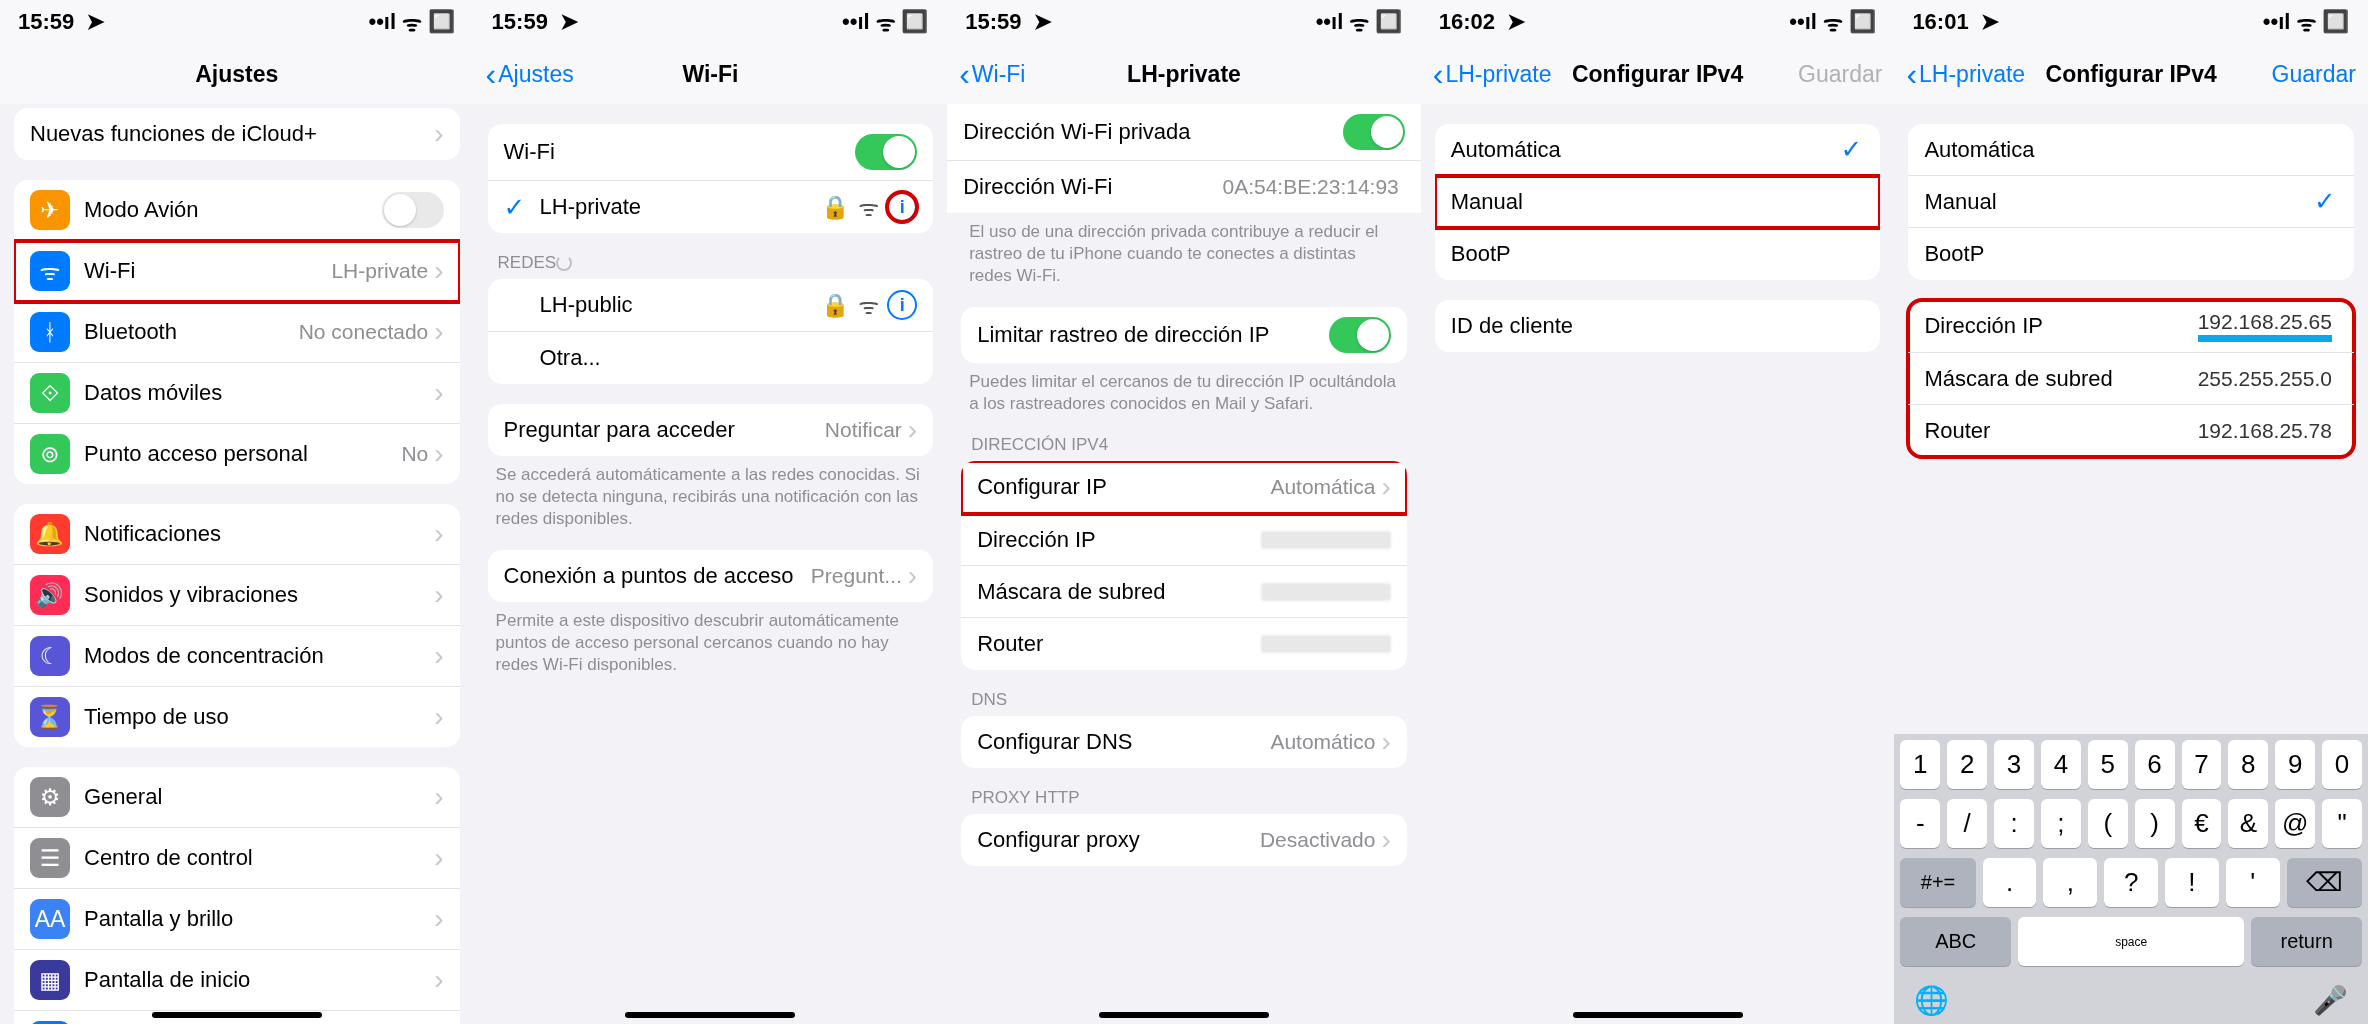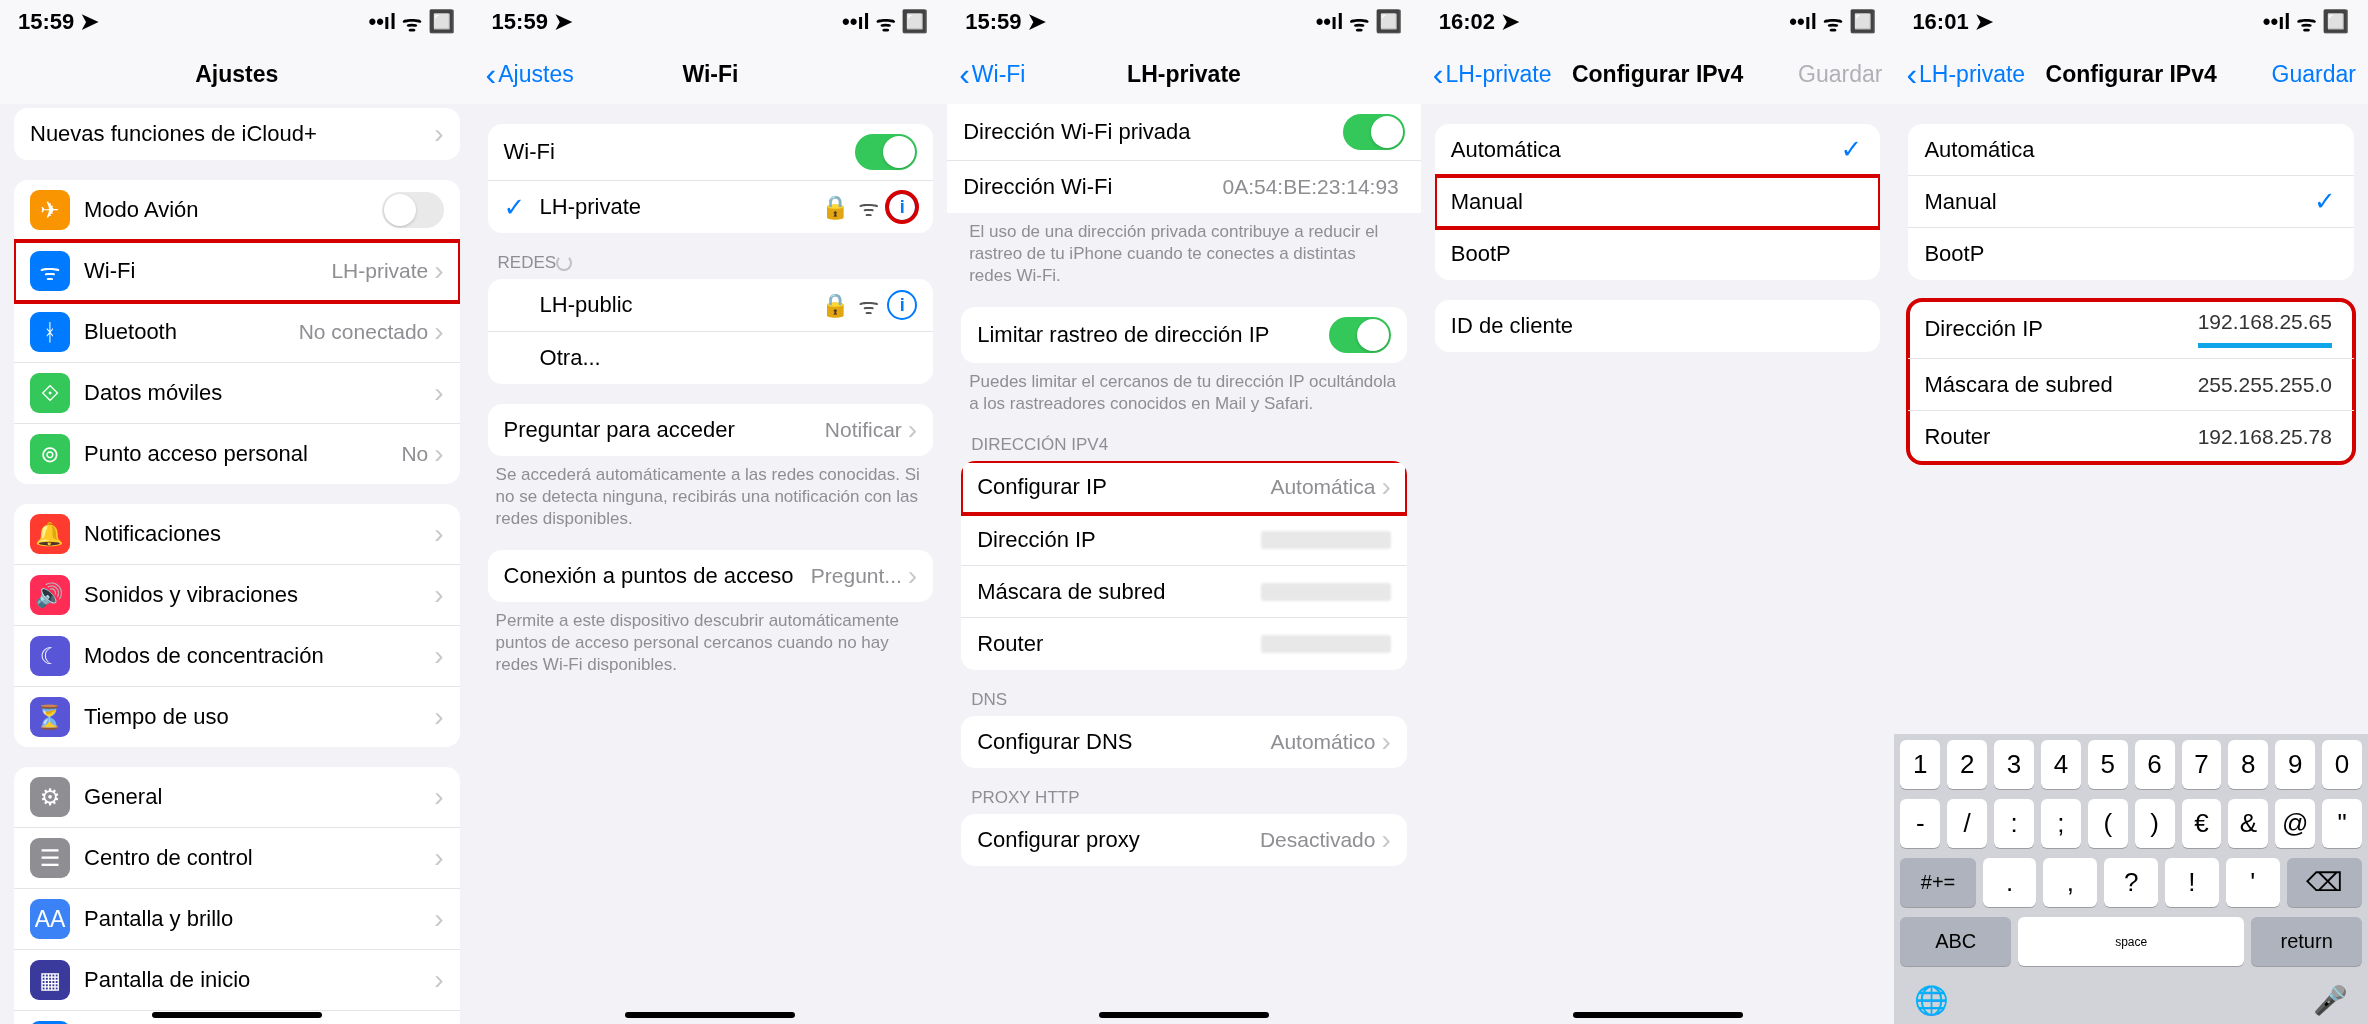--- a/index.html
+++ b/index.html
@@ -23,21 +23,21 @@
 }
 .statusbar {
   height: 44px;
   display: flex;
   align-items: center;
   padding: 0 18px;
   font-size: 22px;
   font-weight: 600;
   background: #f8f8fa;
 }
-.sb-left { display: flex; align-items: center; gap: 6px; }
+.sb-left { display: flex; align-items: center; gap: 12px; }
 .sb-right { margin-left: auto; display: flex; align-items: center; gap: 6px; }
 .navbar {
   height: 60px;
   display: flex;
   align-items: center;
   padding: 0 12px;
   font-size: 23px;
   background: #f8f8fa;
   position: relative;
 }
@@ -111,21 +111,21 @@
 }
 .toggle.on .knob { left: 28px; }
 .check { color: #007aff; font-size: 26px; margin-right: 12px; width: 24px; }
 .info-circle {
   width: 30px; height: 30px; border: 2px solid #007aff; border-radius: 50%;
   display: inline-flex; align-items: center; justify-content: center;
   color: #007aff; font-weight: 700; font-size: 18px; margin-left: 8px;
 }
 .lock-wifi { display: flex; align-items: center; gap: 8px; color: #555; }
 .redbox { outline: 4px solid #d40000; outline-offset: -2px; }
-.redline-under { border-bottom: 5px solid #0ea5e9; padding-bottom: 9px; }
+.redline-under { border-bottom: 7px solid #0ea5e9; padding-bottom: 1px; }
 .blurbox {
   display: inline-block; width: 130px; height: 18px;
   background: #e8e8e8; border-radius: 3px; filter: blur(1px);
 }
 .spinner {
   width: 16px; height: 16px; border: 2px solid #c0c0c5; border-top-color: transparent;
   border-radius: 50%;
 }
 .home-ind {
   position: absolute; bottom: 6px; left: 50%; transform: translateX(-50%);

